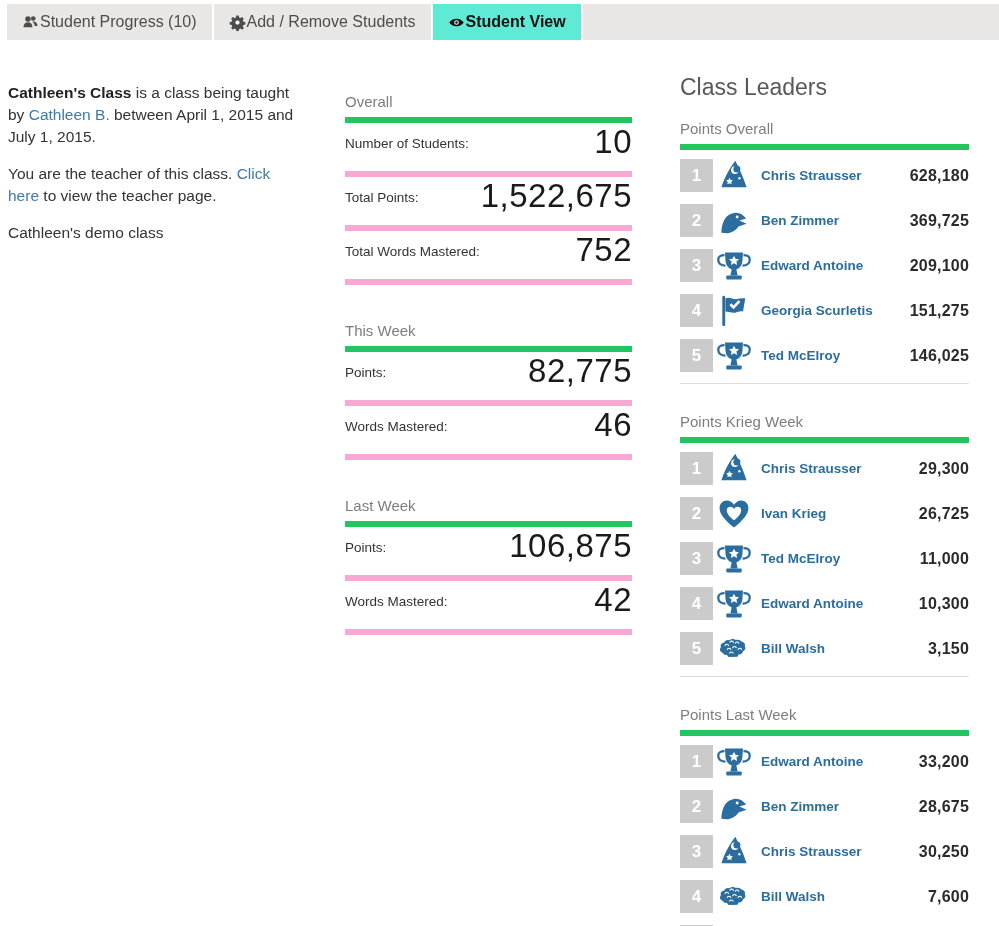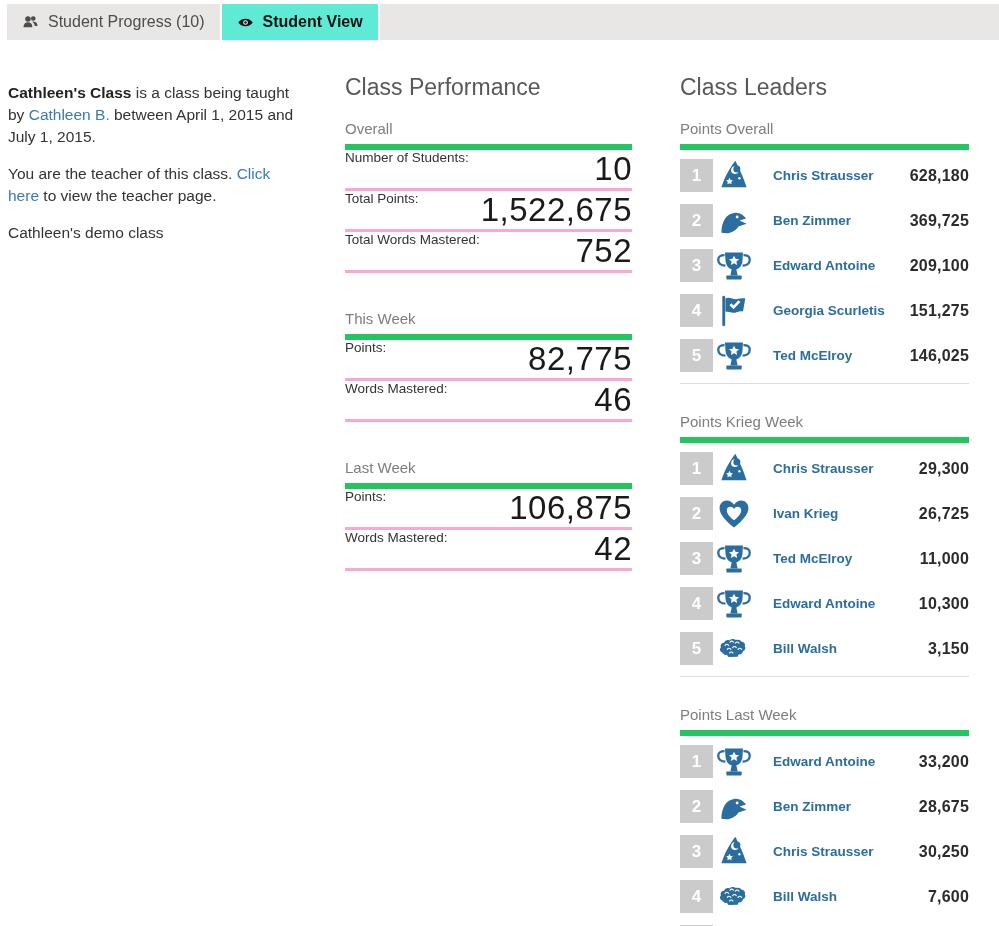--- a/index.html
+++ b/index.html
@@ -7,21 +7,21 @@
   body {
     width: 999px; height: 926px; overflow: hidden;
     background: #fff;
     font-family: "Liberation Sans", "DejaVu Sans", sans-serif;
     color: #333;
   }
   
   .tabbar { display: flex; margin-top: 4px; height: 36px; }
   .tabbar .spacer-left { width: 7px; background: #fff; }
   .tab {
-    display: flex; align-items: center; gap: 9px;
+    display: flex; align-items: center; gap: 1px;
     padding: 8px 15px; background: #e8e7e5;
     font-size: 16px; color: #4d4d4d; cursor: pointer;
     margin-right: 2px; white-space: nowrap;
   }
   .tab .ticon { display: flex; }
   .tab .ticon svg { width: 17px; height: 17px; fill: #4d4d4d; }
   .tab.active { background: #5eead4; color: #111; font-weight: 600; }
   .tab.active .ticon svg { fill: #111; }
   .tabbar .filler { flex: 1; background: #e8e7e5; margin-right: 0; }
 
@@ -39,40 +39,40 @@
 
   .sec-heading {
     font-size: 15px; color: #7d7d7d; font-weight: 400;
     padding-bottom: 7px; border-bottom: 6px solid #22c55e;
   }
 
   
   .perf-section { margin-top: 19px; }
   .perf-section + .perf-section { margin-top: 37px; }
   .perf-row {
-    display: flex; justify-content: space-between; align-items: flex-start;
-    border-bottom: 3px solid #f9a8d4; min-height: 40px; padding-bottom: 0;
+    display: flex; justify-content: space-between; align-items: flex-end;
+    border-bottom: 6px solid #f9a8d4; min-height: 40px; padding-bottom: 10px;
   }
   .perf-label { font-size: 13.5px; color: #333; padding-bottom: 10px; }
   .perf-value { font-size: 33px; color: #1a1a1a; line-height: 38px; letter-spacing: 0.5px; }
 
   
   .lead-section { margin-top: 19px; }
   .lead-section + .lead-section { margin-top: 29px; }
   .lead-rows { border-bottom: 1px solid #ddd; padding: 3px 0 5px 0; }
   .lead-row { display: flex; align-items: center; height: 45px; }
   .rank {
     width: 33px; height: 33px; background: #cbcbcb; color: #fff;
     font-weight: 700; font-size: 17px;
     display: flex; align-items: center; justify-content: center;
     flex: none;
   }
   .avatar { width: 42px; display: flex; justify-content: center; flex: none; }
   .avatar svg { width: 36px; height: 36px; fill: #2b6d9e; }
-  .lead-name { margin-left: 18px; font-size: 13.5px; font-weight: 700; color: #2b6d9e; cursor: pointer; }
+  .lead-name { margin-left: 6px; font-size: 13.5px; font-weight: 700; color: #2b6d9e; cursor: pointer; }
   .lead-points { margin-left: auto; font-size: 16px; font-weight: 700; color: #2b2b2b; letter-spacing: 0.2px; }
 
   .symbols { position: absolute; width: 0; height: 0; overflow: hidden; }
 </style>
 </head>
 <body>
 
 <svg class="symbols" xmlns="http://www.w3.org/2000/svg">
   <symbol id="i-users" viewBox="0 0 40 40">
     <circle cx="26.5" cy="10.5" r="5.5"></circle>
@@ -136,20 +136,28 @@
 
   <div class="tab">
     <span class="ticon">
       <svg viewBox="0 0 40 40">
           <use href="#i-users" xlink:href="#i-users"></use>
         </svg>
     </span>
     <span>Student Progress (10)</span>
   </div>
 
+  <div class="tab">
+    <span class="ticon">
+      <svg viewBox="0 0 40 40">
+          <use href="#i-gear" xlink:href="#i-gear"></use>
+        </svg>
+    </span>
+    <span>Add / Remove Students</span>
+  </div>
 
   <div class="tab active">
     <span class="ticon">
       <svg viewBox="0 0 40 40">
           <use href="#i-eye" xlink:href="#i-eye"></use>
         </svg>
     </span>
     <span>Student View</span>
   </div>
 
@@ -158,21 +166,20 @@
 
 <div class="content">
 
   <div class="col-left">
     <p><span class="class-name">Cathleen's Class</span><span> is a class being taught by </span><a class="link">Cathleen B.</a><span> between April 1, 2015 and July 1, 2015.</span></p>
     <p><span>You are the teacher of this class. </span><a class="link">Click here</a><span> to view the teacher page.</span></p>
     <p>Cathleen's demo class</p>
   </div>
 
   <div class="col-mid">
-    <h2 class="panel-title">Class Performance</h2>
     <div>
         <div class="perf-section">
           <div class="sec-heading">Overall</div>
           <div class="perf-row">
             <span class="perf-label">Number of Students:</span>
             <span class="perf-value">10</span>
           </div>
           <div class="perf-row">
             <span class="perf-label">Total Points:</span>
             <span class="perf-value">1,522,675</span>

